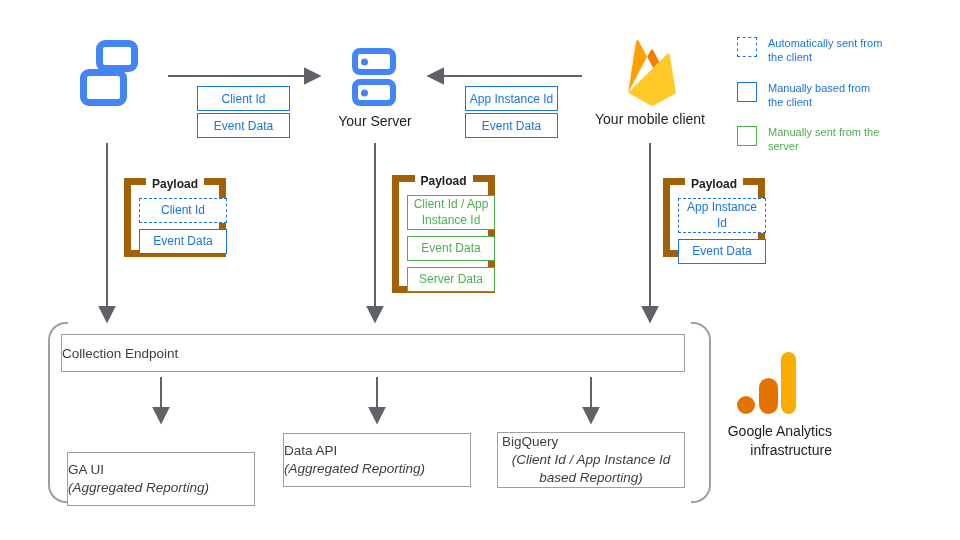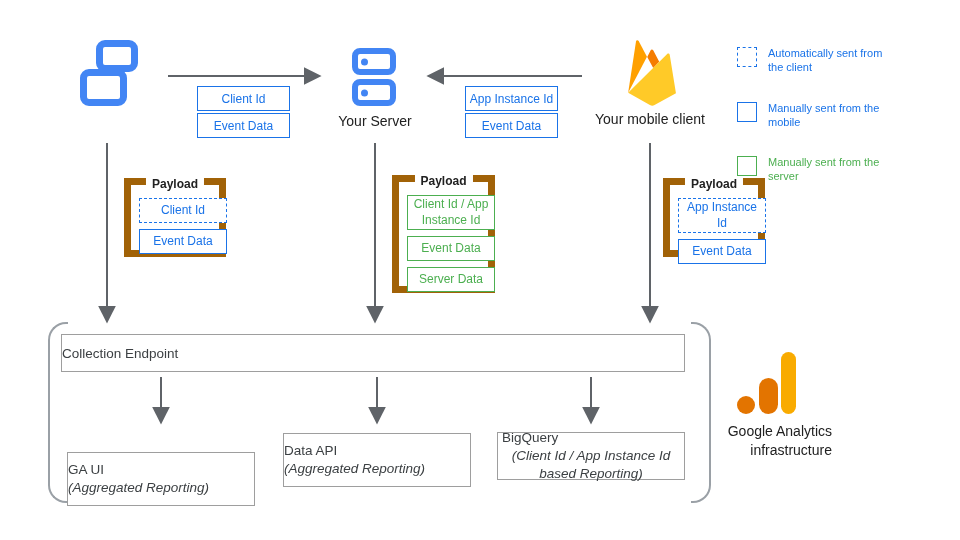--- a/index.html
+++ b/index.html
@@ -28,21 +28,21 @@
   .srv .dot { position:absolute; left:3px; top:50%; transform:translateY(-50%); width:7px; height:7px; border-radius:50%; background:#4285f4; }
 
   
   .tag {
     position:absolute; width:93px; height:25px; border:1px solid #1a73e8; background:#fff;
     color:#1a73e8; font-size:12px; display:flex; align-items:center; justify-content:center;
   }
 
   
   .legend { position:absolute; left:737px; top:36px; display:flex; flex-direction:column; gap:16px; }
-  .legend-row { display:flex; gap:11px; align-items:flex-start;margin-top:10px; }
+  .legend-row { display:flex; gap:11px; align-items:flex-start; }
   .swatch { width:20px; height:20px; background:#fff; flex:none; margin-top:1px; }
   .swatch.dashed-blue { border:1.5px dashed #1a73e8; }
   .swatch.solid-blue  { border:1.5px solid  #1a73e8; }
   .swatch.solid-green { border:1.5px solid  #4caf50; }
   .legend-label { font-size:11px; line-height:1.3; width:118px; }
   .txt-blue  { color:#1a73e8; }
   .txt-green { color:#4caf50; }
 
   
   .payload { position:absolute; border:7px solid #a16207; background:#fff; padding-top:13px;padding-left:8px; }
@@ -127,21 +127,21 @@
   <div class="tag" style="left:465px; top:86px;">App Instance Id</div>
   <div class="tag" style="left:465px; top:113px;">Event Data</div>
 
   <div class="legend">
     <div class="legend-row">
       <span class="swatch dashed-blue"></span>
       <span class="legend-label txt-blue">Automatically sent from the client</span>
     </div>
     <div class="legend-row">
       <span class="swatch solid-blue"></span>
-      <span class="legend-label txt-blue">Manually sent from the mobile</span>
+      <span class="legend-label txt-blue">Manually based from the client</span>
     </div>
     <div class="legend-row">
       <span class="swatch solid-green"></span>
       <span class="legend-label txt-green">Manually sent from the server</span>
     </div>
   </div>
 
   <div class="payload" style="left:124px; top:178px; width:102px; height:79px;">
     <span class="payload-title">Payload</span>
     <div class="pitem dashed-blue">Client Id</div>
@@ -169,21 +169,21 @@
   </div>
 
   <div class="gbox" style="left:67px; top:452px; width:188px; height:54px;">
     <span class="out-title">GA UI</span>
     <span class="out-sub">(Aggregated Reporting)</span>
   </div>
   <div class="gbox" style="left:283px; top:433px; width:188px; height:54px;">
     <span class="out-title">Data API</span>
     <span class="out-sub">(Aggregated Reporting)</span>
   </div>
-  <div class="gbox" style="left:497px; top:432px; width:188px; height:48px; padding:2px 4px;">
+  <div class="gbox" style="left:497px; top:432px; width:188px; height:56px; padding:2px 4px;">
     <span class="out-title">BigQuery</span>
     <span class="out-sub">(Client Id / App Instance Id based Reporting)</span>
   </div>
 
   <svg class="ga-logo" width="60" height="62" viewBox="0 0 60 62">
     <circle cx="10" cy="53" r="9" fill="#E37400"></circle>
     <rect x="23" y="26" width="19" height="36" rx="9.5" fill="#E37400"></rect>
     <rect x="45" y="0" width="15" height="62" rx="7.5" fill="#F9AB00"></rect>
   </svg>
   <div class="ga-caption">Google Analytics infrastructure</div>

